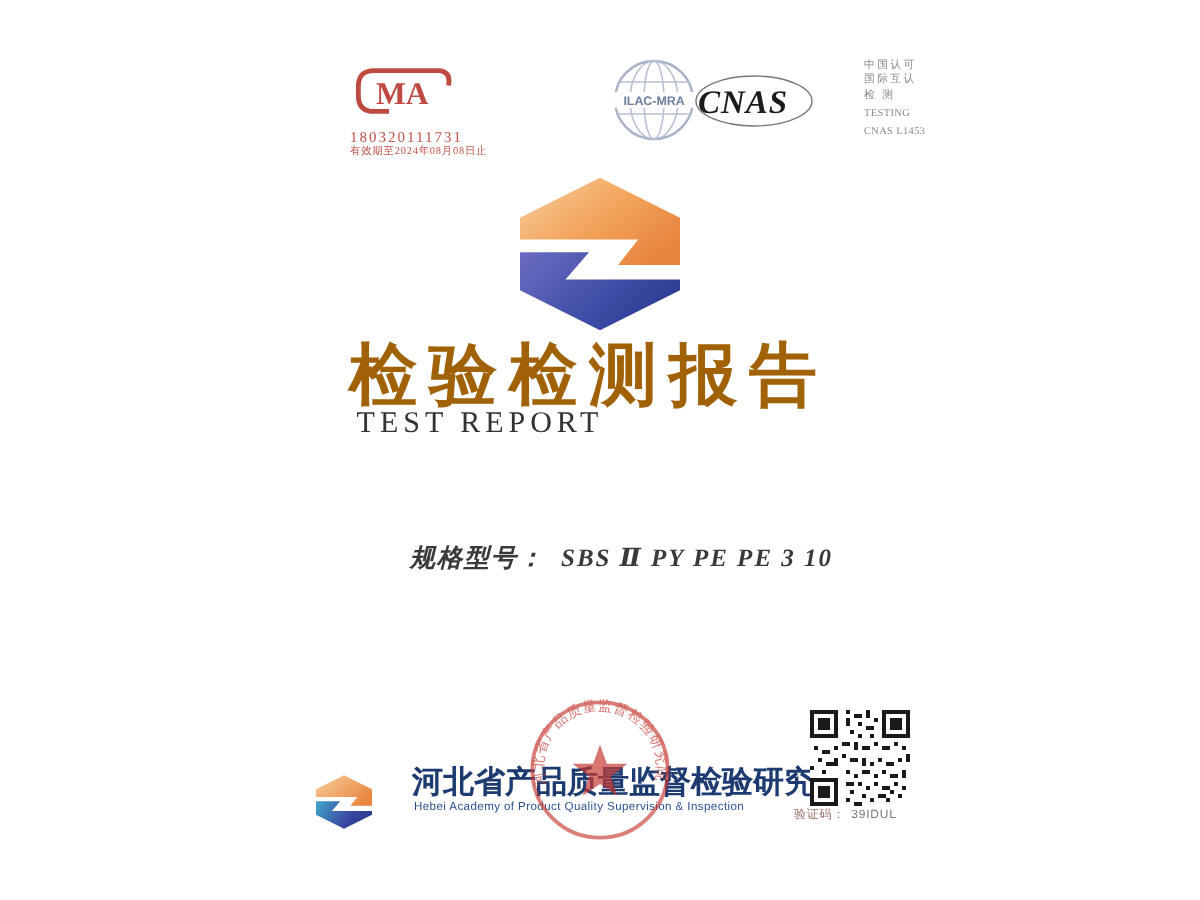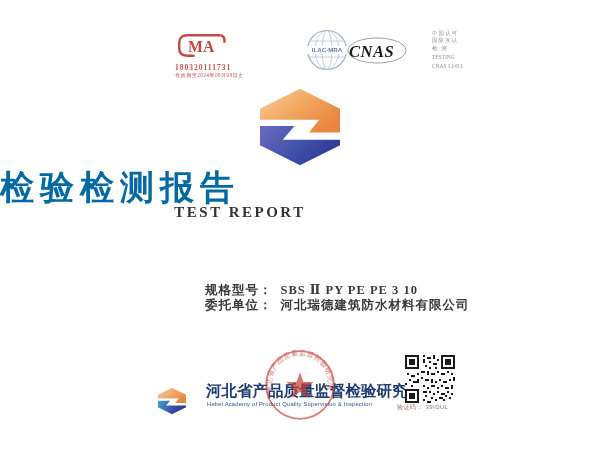--- a/index.html
+++ b/index.html
@@ -2,39 +2,39 @@
 <html><head>
 <meta charset="utf-8">
 <style>
   html,body{margin:0;padding:0;background:#fff;}
   .page{
     position:relative;width:600px;height:450px;background:#ffffff;overflow:hidden;
     font-family:"Liberation Serif","DejaVu Serif",serif;
   }
   
   .cma-block{position:absolute;left:175px;top:32px;width:84px;}
-  .cma-number{font-size:7.5px;letter-spacing:1px;color:#c0544b;line-height:1.1;margin-top:1px;font-weight:bold;}
+  .cma-number{font-size:7.5px;letter-spacing:1px;color:#c0544b;line-height:1.1;margin-top:1px;}
   .cma-validity{font-size:5.2px;color:#c0544b;letter-spacing:.4px;line-height:1.2;}
   .ilac{position:absolute;left:306px;top:29px;}
   .cnas{position:absolute;left:347px;top:37px;}
   .cnas-side{position:absolute;left:432px;top:30px;width:40px;color:#8a8a8a;}
   .cnas-side .cn{font-size:5.4px;letter-spacing:1.2px;line-height:1.35;}
   .cnas-side .en{font-size:5.2px;letter-spacing:.2px;line-height:1.35;margin-top:2px;}
   .report-line{position:absolute;left:314px;top:68px;font-size:11.5px;color:#4b4b4b;letter-spacing:.5px;}
   .report-line .val{letter-spacing:1px;}
   
   .hexlogo{position:absolute;left:254px;top:87px;}
-  .title-cn{position:absolute;left:0;top:165px;width:589px;text-align:left;
-    font-size:34px;font-weight:bold;color:#0369a1;letter-spacing:6px;}
+  .title-cn{position:absolute;left:0;top:165px;width:589px;text-align:center;
+    font-size:34px;font-weight:bold;color:#a16207;letter-spacing:6px;}
   .title-en{position:absolute;left:0;top:204px;width:480px;text-align:center;
-    font-size:15px;font-weight:bold;color:#333;letter-spacing:2.5px;}
+    font-size:15px;font-weight:normal;color:#333;letter-spacing:2.5px;}
   
   .field-row{position:absolute;left:205px;font-size:12.5px;color:#3a3a3a;font-weight:bold;letter-spacing:1px;}
   .field-row .value{margin-left:8px;font-weight:600;}
-  .row0{top:249px;} .row1{top:282px;} .row2{top:297px;} .row3{top:321px;}
+  .row0{top:249px;} .row1{top:271px;font-style:italic;} .row2{top:297px;} .row3{top:321px;}
   
   .footer-logo{position:absolute;left:156px;top:387px;}
   .org-cn{position:absolute;left:206px;top:381px;font-size:15.5px;font-weight:bold;
     color:#1d3b70;letter-spacing:0px;font-family:"Liberation Sans","DejaVu Sans",sans-serif;}
   .org-en{position:absolute;left:207px;top:401px;font-size:5.8px;color:#2a5190;
     letter-spacing:.2px;font-family:"Liberation Sans","DejaVu Sans",sans-serif;}
   .seal{position:absolute;left:263px;top:348px;opacity:.82;z-index:5;}
   .qr{position:absolute;left:405px;top:355px;}
   .verify-line{position:absolute;left:397px;top:403px;font-size:6px;color:#9b6f66;letter-spacing:.4px;
     font-family:"Liberation Sans","DejaVu Sans",sans-serif;}
@@ -93,23 +93,20 @@
     </defs>
     <path d="M6,24 L50,2 L94,24 L94,50 L60,50 L71,36 L6,36 Z" fill="url(#g1o)"></path>
     <path d="M6,43 L44,43 L31,58 L94,58 L94,64 L50,86 L6,64 Z" fill="url(#g1b)"></path>
   </svg>
 
   <div class="title-cn">检验检测报告</div>
   <div class="title-en">TEST REPORT</div>
 
   <div class="field-row row1">
     <span>规格型号：</span><span class="value">SBS Ⅱ PY PE PE 3 10</span>
-  </div>
-  <div class="field-row row2">
-    <span>委托单位：</span><span class="value">河北瑞德建筑防水材料有限公司</span>
   </div>
 
   <svg class="footer-logo" width="32" height="28" viewBox="0 0 100 88">
     <defs>
       <linearGradient id="g2o" x1="0" y1="0" x2="1" y2=".7">
         <stop offset="0" stop-color="#f8cf9d"></stop>
           <stop offset="1" stop-color="#e8853f"></stop>
       </linearGradient>
       <linearGradient id="g2b" x1="0" y1="0" x2="1" y2=".3">
         <stop offset="0" stop-color="#3fa6c9"></stop>

